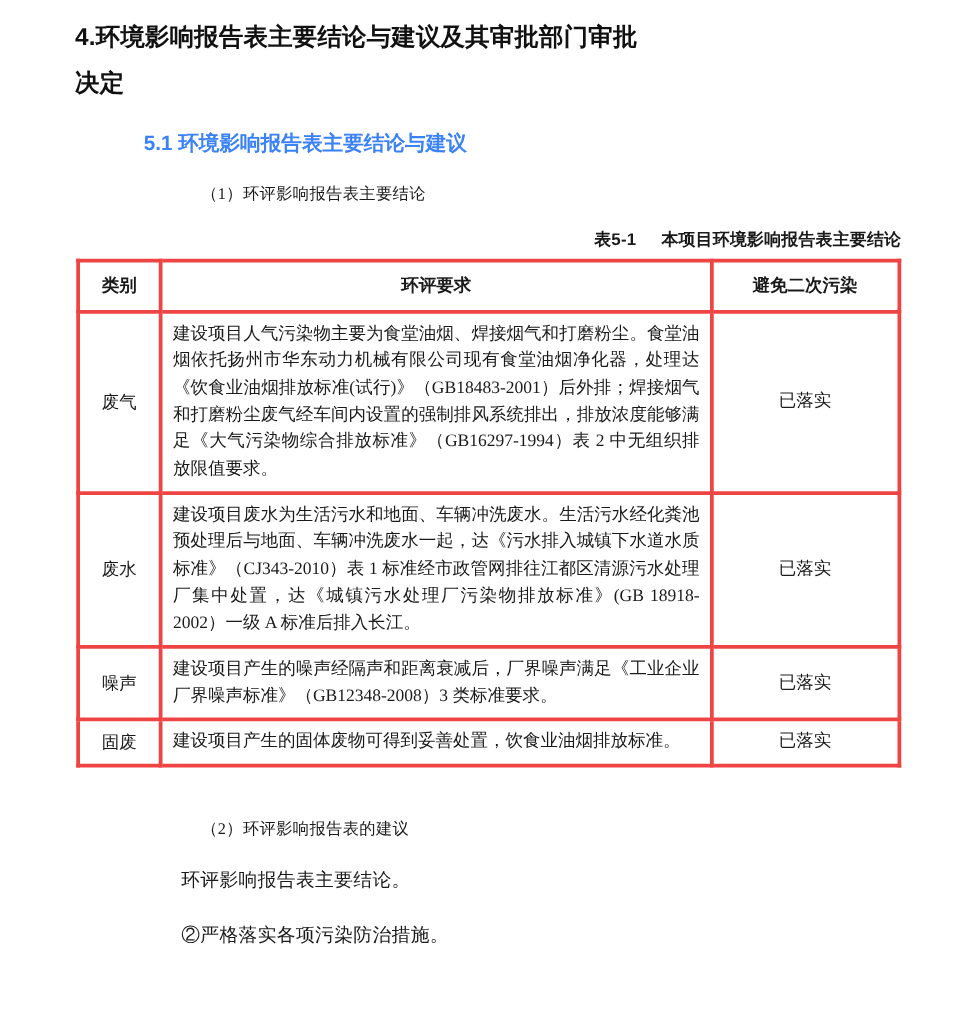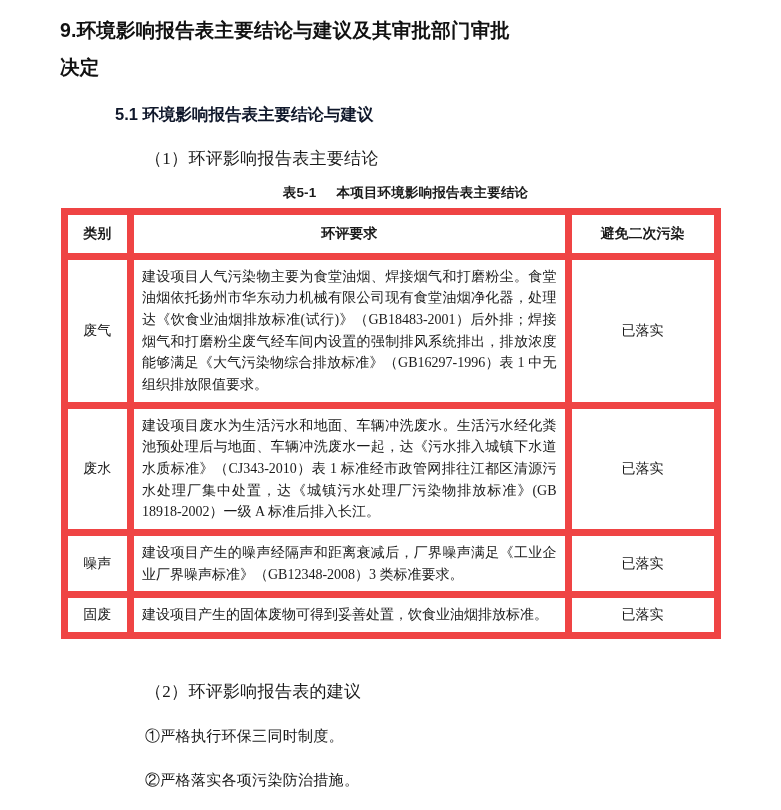--- a/index.html
+++ b/index.html
@@ -33,53 +33,53 @@
   }
   .h1 .line2 {
     display: block;
   }
   .h2 {
     font-family: "Liberation Sans", sans-serif;
     font-weight: bold;
     font-size: 16.5px;
     margin: 18px 0 0 0;
     padding-left: 55px;
-    color: #0f172a;
+    color: #3b82f6;
   }
   .para {
-    font-size: 17px;
+    font-size: 13px;
     line-height: 1.75;
-    margin: 0;
+    margin: 16px;
     padding-left: 85px;
     letter-spacing: 0.3px;
   }
   .para.first {
     margin-top: 18px;
   }
   .tbl-caption {
     font-family: "Liberation Sans", sans-serif;
     font-weight: bold;
     font-size: 13.5px;
-    text-align: center;
+    text-align: right;
     margin: 10px 0 6px 0;
     padding-left: 30px;
     letter-spacing: 0.2px;
   }
   .tbl-caption .num {
     margin-right: 20px;
   }
   table.maintable {
     border-collapse: collapse;
     width: 660px;
     margin: 0 auto;
     table-layout: fixed;
   }
   table.maintable th,
   table.maintable td {
-    border: 7px solid #ef4444;
+    border: 3px solid #ef4444;
     vertical-align: middle;
     padding: 6px 8px;
     font-size: 14px;
     line-height: 1.55;
   }
   table.maintable th {
     font-family: "Liberation Sans", sans-serif;
     font-weight: bold;
     text-align: center;
     font-size: 14px;
@@ -115,21 +115,21 @@
     padding-left: 85px;
     letter-spacing: 0.3px;
   }
 </style>
 </head>
 <body>
 
 <div class="page">
 
   <h1 class="h1">
-    <span>9.环境影响报告表主要结论与建议及其审批部门审批</span>
+    <span>4.环境影响报告表主要结论与建议及其审批部门审批</span>
     <span class="line2">决定</span>
   </h1>
 
   <h2 class="h2">5.1 环境影响报告表主要结论与建议</h2>
 
   <p class="para first">（1）环评影响报告表主要结论</p>
 
   <div class="tbl-caption">
     <span class="num">表5-1</span><span>本项目环境影响报告表主要结论</span>
   </div>
@@ -143,21 +143,21 @@
     <thead>
       <tr>
         <th>类别</th>
         <th>环评要求</th>
         <th>避免二次污染</th>
       </tr>
     </thead>
     <tbody>
       <tr>
         <td class="cat">废气</td>
-        <td class="req">建设项目人气污染物主要为食堂油烟、焊接烟气和打磨粉尘。食堂油烟依托扬州市华东动力机械有限公司现有食堂油烟净化器，处理达《饮食业油烟排放标准(试行)》（GB18483-2001）后外排；焊接烟气和打磨粉尘废气经车间内设置的强制排风系统排出，排放浓度能够满足《大气污染物综合排放标准》（GB16297-1996）表 1 中无组织排放限值要求。</td>
+        <td class="req">建设项目人气污染物主要为食堂油烟、焊接烟气和打磨粉尘。食堂油烟依托扬州市华东动力机械有限公司现有食堂油烟净化器，处理达《饮食业油烟排放标准(试行)》（GB18483-2001）后外排；焊接烟气和打磨粉尘废气经车间内设置的强制排风系统排出，排放浓度能够满足《大气污染物综合排放标准》（GB16297-1994）表 2 中无组织排放限值要求。</td>
         <td class="status">已落实</td>
       </tr>
       <tr>
         <td class="cat">废水</td>
         <td class="req">建设项目废水为生活污水和地面、车辆冲洗废水。生活污水经化粪池预处理后与地面、车辆冲洗废水一起，达《污水排入城镇下水道水质标准》（CJ343-2010）表 1 标准经市政管网排往江都区清源污水处理厂集中处置，达《城镇污水处理厂污染物排放标准》(GB 18918-2002）一级 A 标准后排入长江。</td>
         <td class="status">已落实</td>
       </tr>
       <tr>
         <td class="cat">噪声</td>
         <td class="req">建设项目产生的噪声经隔声和距离衰减后，厂界噪声满足《工业企业厂界噪声标准》（GB12348-2008）3 类标准要求。</td>
@@ -165,16 +165,16 @@
       </tr>
       <tr>
         <td class="cat">固废</td>
         <td class="req">建设项目产生的固体废物可得到妥善处置，饮食业油烟排放标准。</td>
         <td class="status">已落实</td>
       </tr>
     </tbody>
   </table>
 
   <p class="para after-table">（2）环评影响报告表的建议</p>
-  <p class="item">①严格执行环保三同时制度。</p>
+  <p class="item">环评影响报告表主要结论。</p>
   <p class="item">②严格落实各项污染防治措施。</p>
 
 </div>
 
 </body></html>

